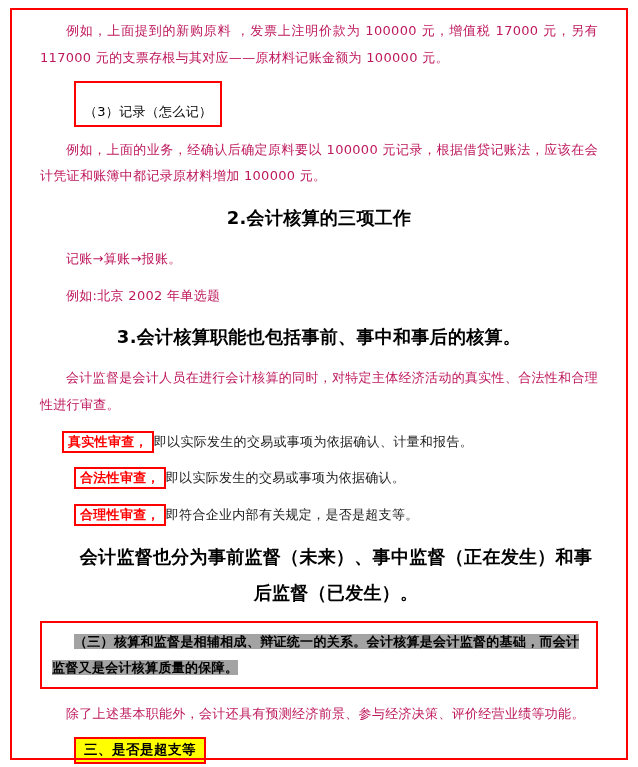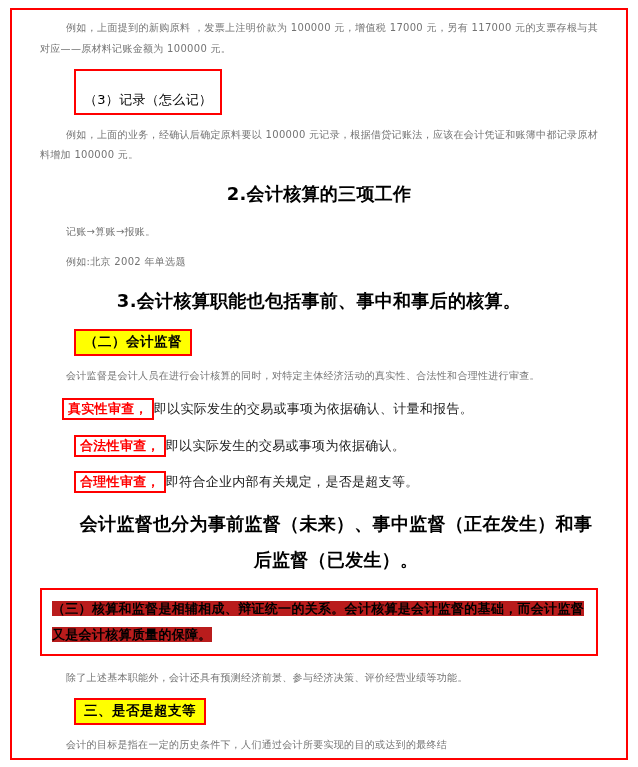--- a/index.html
+++ b/index.html
@@ -36,25 +36,25 @@
   }
   #content {
     position: absolute;
     left: 0;
     top: 0;
     width: 638px;
     padding: 18px 40px 0 40px;
     box-sizing: border-box;
   }
   .para {
-    font-size: 10px;
+    font-size: 13px;
     line-height: 2.05;
     margin: 0 0 10px 0;
     text-align: justify;
-    color: #737373;
+    color: #be185d;
     letter-spacing: 0.3px;
   }
   .indent {
     text-indent: 26px;
   }
   .bold {
     font-weight: bold;
     font-size: 18px;
     line-height: 2.0;
     margin: 0 0 10px 0;
@@ -102,21 +102,22 @@
   }
   .bigbox p {
     margin: 0;
     font-size: 13px;
     line-height: 2.0;
     font-weight: bold;
     color: #000000;
     letter-spacing: 0.3px;
   }
   .bigbox .hl {
-    background: #b91c1c;
+    background: #a3a3a3;
+    margin-left: 22px;
   }
   .section-head {
     margin: 0 0 10px 0;
   }
   .section-head .inner {
     display: inline-block;
     border: 2px solid #ff0000;
     background: #ffff00;
     padding: 2px 8px 3px 8px;
     font-size: 13.5px;
@@ -142,23 +143,20 @@
 
 
     <p class="bold">2.会计核算的三项工作</p>
 
     <p class="para indent">记账→算账→报账。</p>
 
     <p class="para indent">例如:北京 2002 年单选题</p>
 
     <p class="bold">3.会计核算职能也包括事前、事中和事后的核算。</p>
 
-    <div class="section-head" style="margin-left:34px;">
-      <span class="inner">（二）会计监督</span>
-    </div>
 
     <p class="para indent">会计监督是会计人员在进行会计核算的同时，对特定主体经济活动的真实性、合法性和合理性进行审查。</p>
 
     <p class="marker-line" style="margin-left:22px;">
       <span class="marker-box">真实性审查，</span><span>即以实际发生的交易或事项为依据确认、计量和报告。</span>
     </p>
 
     <p class="marker-line" style="margin-left:34px;">
       <span class="marker-box">合法性审查，</span><span>即以实际发生的交易或事项为依据确认。</span>
     </p>

